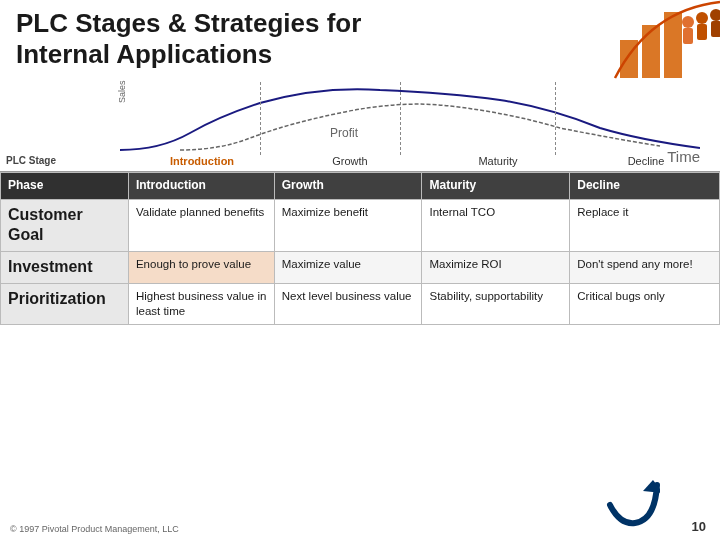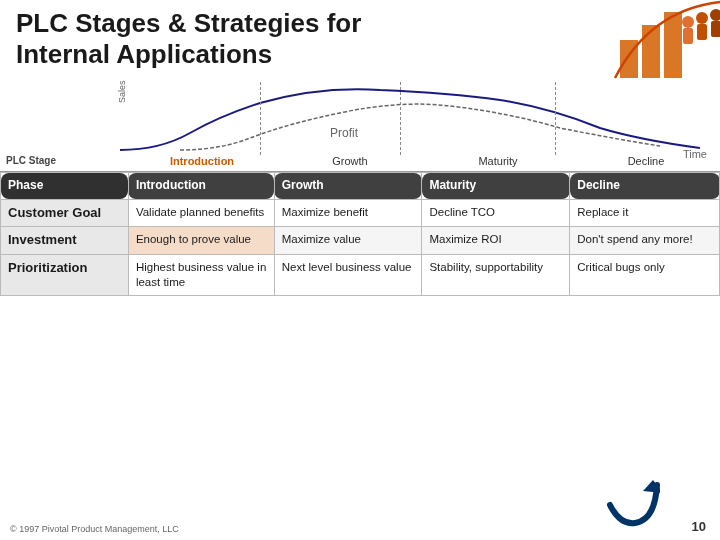--- a/index.html
+++ b/index.html
@@ -79,34 +79,33 @@
     .main-table tr:nth-child(odd) td {
       background: #f5f5f5;
     }
     .main-table tr:nth-child(even) td {
       background: #fff;
     }
     .main-table td:first-child {
       font-weight: bold;
       background: #e8e8e8 !important;
       width: 128px;
-      font-size: 13px;
+      font-size: 16px;
     }
     .main-table td:nth-child(2) { width: 146px; }
     .main-table td:nth-child(3) { width: 148px; }
     .main-table td:nth-child(4) { width: 148px; }
     .main-table td:nth-child(5) { width: 150px; }
 
     
     .main-table tr.phase-row td {
       background: #404040 !important;
       color: #fff;
       font-weight: bold;
       font-size: 12px;
-      border-radius: 8px;
     }
     .main-table tr.phase-row td:first-child {
       background: #303030 !important;
       color: #fff;
     }
 
     
     .highlight-orange {
       background: #f5dcc8 !important;
     }
@@ -160,22 +159,22 @@
     .profit-label {
       position: absolute;
       top: 126px;
       left: 330px;
       font-size: 12px;
       color: #666;
     }
     .time-label {
       position: absolute;
       top: 148px;
-      right: 13px;
-      font-size: 11px;
+      right: 20px;
+      font-size: 15px;
       color: #666;
       text-align: center;
     }
 
     
     .vline {
       position: absolute;
       top: 82px;
       width: 1px;
       height: 73px;
@@ -250,21 +249,21 @@
         <td>Phase</td>
         <td>Introduction</td>
         <td>Growth</td>
         <td>Maturity</td>
         <td>Decline</td>
       </tr>
       <tr>
         <td>Customer Goal</td>
         <td>Validate planned benefits</td>
         <td>Maximize benefit</td>
-        <td>Decline TCO</td>
+        <td>Internal TCO</td>
         <td>Replace it</td>
       </tr>
       <tr>
         <td>Investment</td>
         <td class="highlight-orange">Enough to prove value</td>
         <td>Maximize value</td>
         <td>Maximize ROI</td>
         <td>Don't spend any more!</td>
       </tr>
       <tr>

